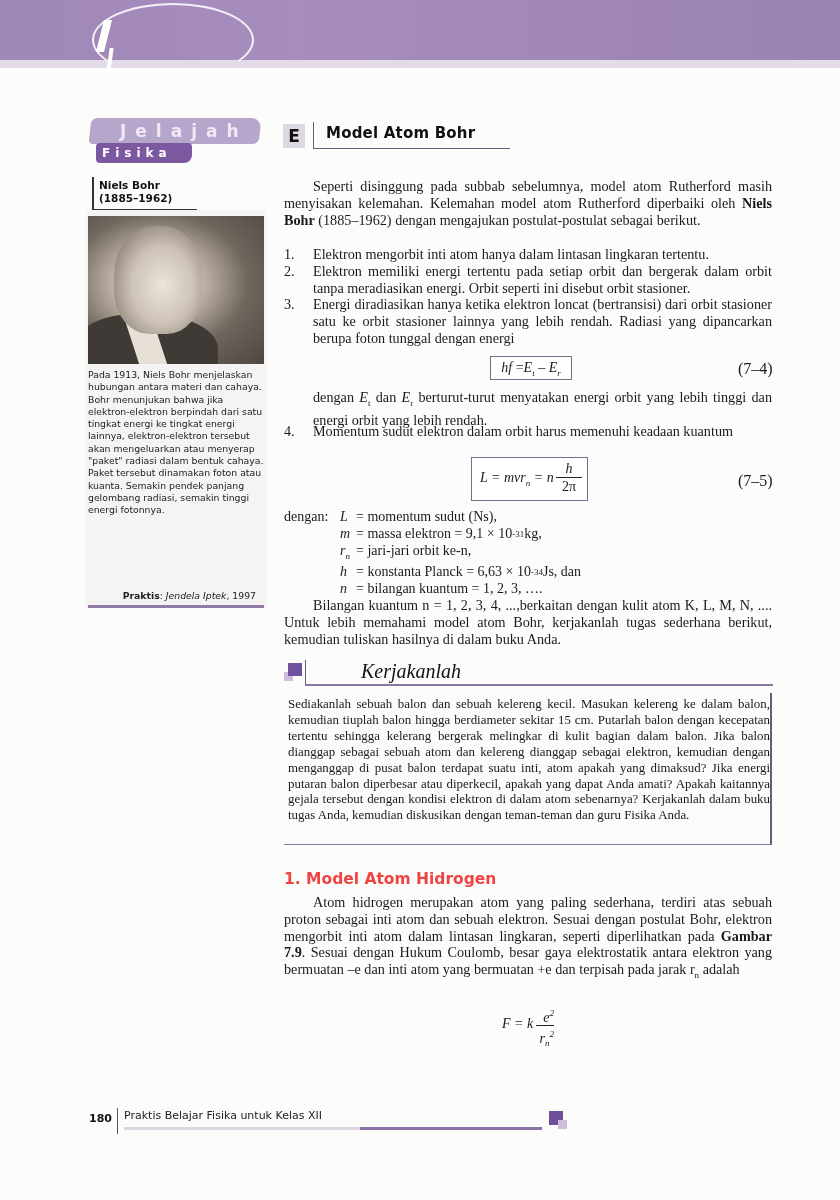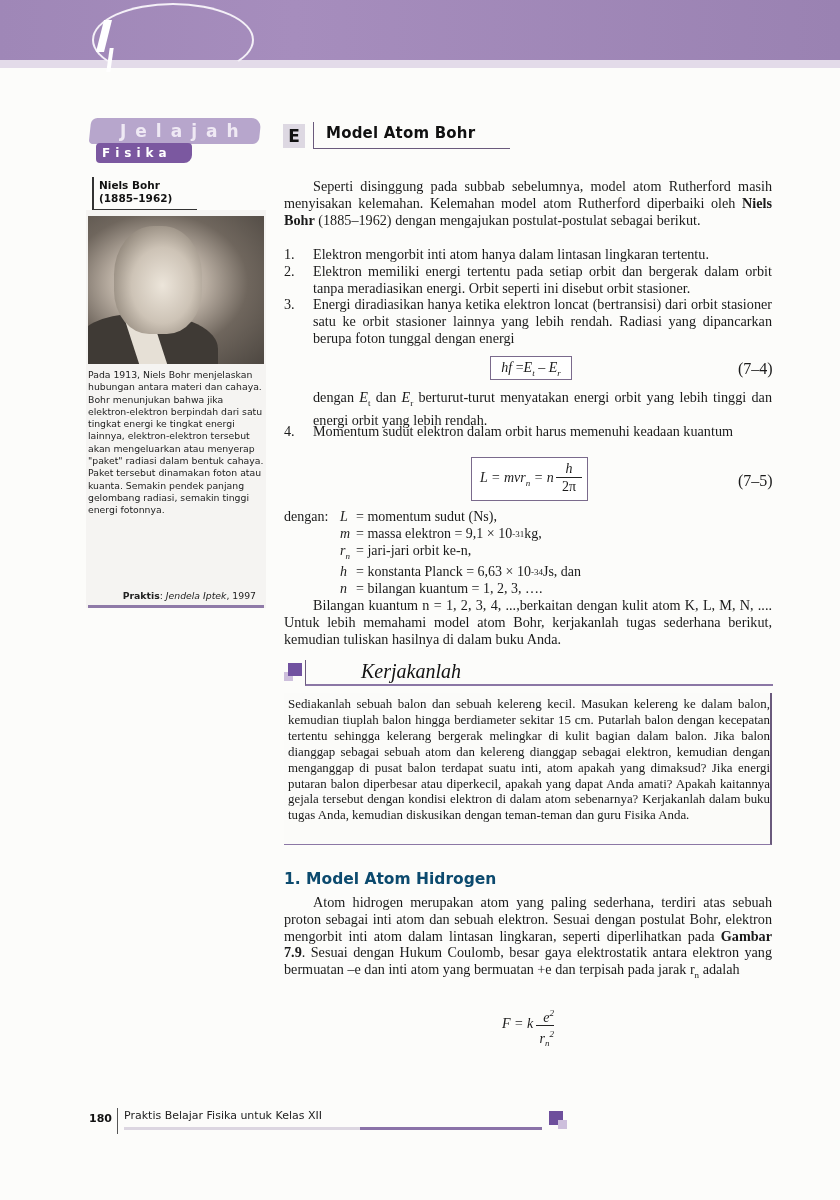--- a/index.html
+++ b/index.html
@@ -42,21 +42,21 @@
   .defs{position:absolute;left:284px;top:509px;font-size:14px;line-height:16.8px;}
   .defs .row{display:flex;}
   .defs .lbl{width:56px;}
   .defs .sym{width:16px;font-style:italic;}
   .kerja-square{position:absolute;left:288px;top:663px;width:14px;height:13px;background:#7152a0;}
   .kerja-square2{position:absolute;left:284px;top:672px;width:9px;height:9px;background:#cdbfdc;}
   .kerja-title{position:absolute;left:313px;top:660px;font-style:italic;font-size:20px;color:#111;margin-left:48px;}
   .kerja-line{position:absolute;left:305px;top:660px;width:467px;height:24px;border-left:1px solid #6a5a7c;border-bottom:2px solid #8b77a5;}
   .kerja-box{position:absolute;left:284px;top:693px;width:486px;height:151px;border-right:2px solid #6a5a7c;border-bottom:1px solid #8b77a5;background:#fbfbf9;}
   .kerja-text{position:absolute;left:288px;top:697px;width:482px;font-size:12.9px;line-height:15.9px;text-align:justify;}
-  .sub-title{position:absolute;left:284px;top:870px;font-family:"DejaVu Sans",sans-serif;font-weight:bold;font-size:15.5px;color:#0c4a6e;}
+  .sub-title{position:absolute;left:284px;top:870px;font-family:"DejaVu Sans",sans-serif;font-weight:bold;font-size:15.5px;color:#ef4444;}
   .coulomb{position:absolute;left:502px;top:1006px;font-style:italic;font-size:14px;}
   
   .pg-num{position:absolute;left:89px;top:1112px;font-family:"DejaVu Sans",sans-serif;font-weight:bold;font-size:11px;color:#111;}
   .pg-bar{position:absolute;left:117px;top:1108px;width:1px;height:26px;background:#555;}
   .pg-title{position:absolute;left:124px;top:1109px;font-family:"DejaVu Sans",sans-serif;font-size:11px;color:#222;text-align:center;}
   .pg-line1{position:absolute;left:124px;top:1127px;width:240px;height:3px;background:#dcd6e1;}
   .pg-line2{position:absolute;left:360px;top:1127px;width:182px;height:3px;background:#8a72a8;}
   .pg-sq{position:absolute;left:549px;top:1111px;width:14px;height:14px;background:#6e4f9c;}
   .pg-sq2{position:absolute;left:558px;top:1120px;width:9px;height:9px;background:#cdbfdc;}
   sub,sup{font-size:9px;}

